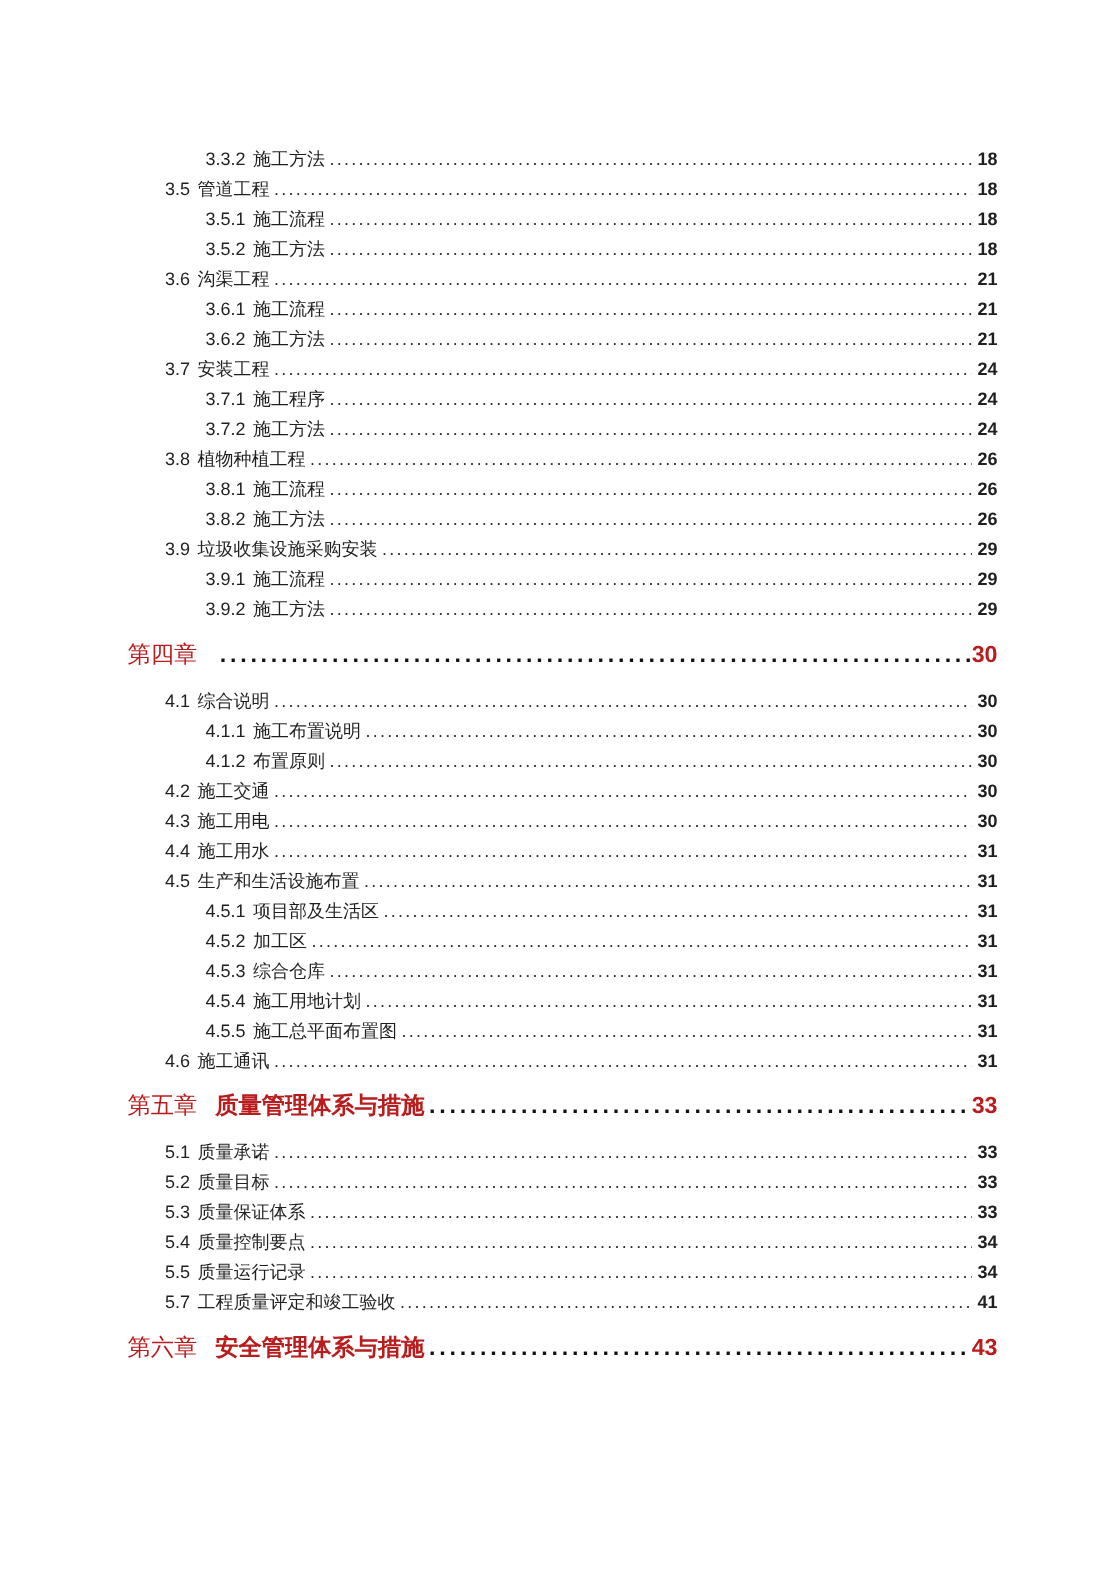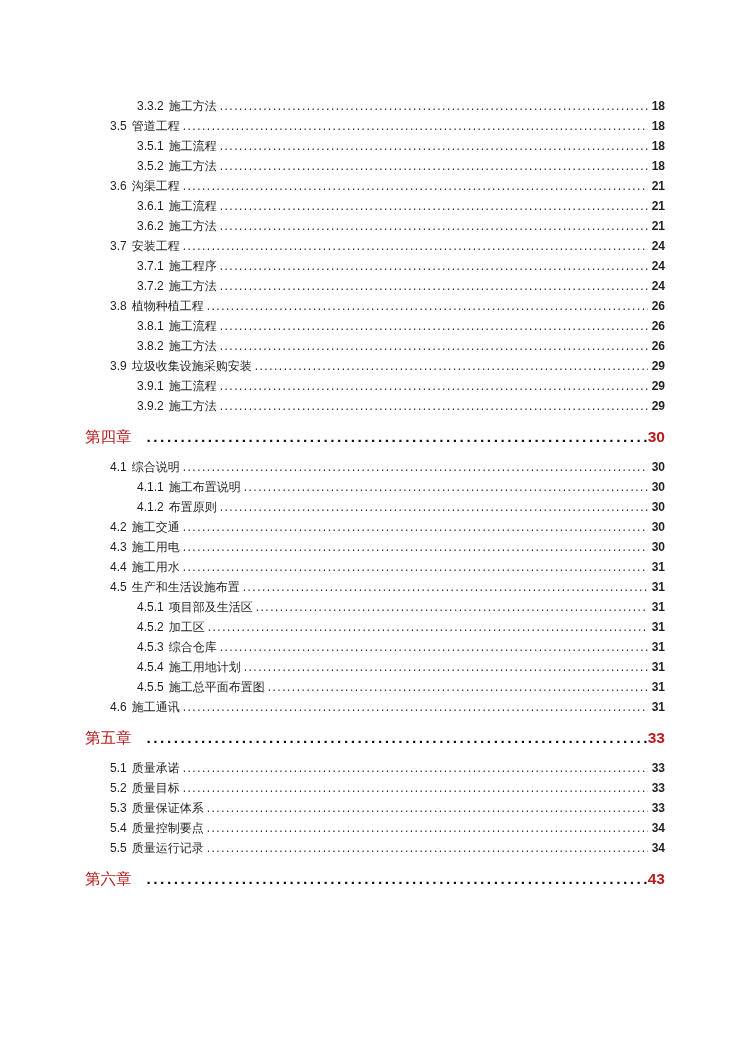--- a/index.html
+++ b/index.html
@@ -256,20 +256,21 @@
         <span class="page-num">31</span>
       </div>
       <div class="row lvl2">
         <span class="num">4.6</span>
         <span class="title">施工通讯</span>
         <span class="dots"></span>
         <span class="page-num">31</span>
       </div>
       <div class="row lvl1">
         <span class="num">第五章</span>
+        <span class="title">质量管理体系与措施</span>
         <span class="dots"></span>
         <span class="page-num">33</span>
       </div>
       <div class="row lvl2">
         <span class="num">5.1</span>
         <span class="title">质量承诺</span>
         <span class="dots"></span>
         <span class="page-num">33</span>
       </div>
       <div class="row lvl2">
@@ -289,19 +290,26 @@
         <span class="title">质量控制要点</span>
         <span class="dots"></span>
         <span class="page-num">34</span>
       </div>
       <div class="row lvl2">
         <span class="num">5.5</span>
         <span class="title">质量运行记录</span>
         <span class="dots"></span>
         <span class="page-num">34</span>
       </div>
+      <div class="row lvl2">
+        <span class="num">5.7</span>
+        <span class="title">工程质量评定和竣工验收</span>
+        <span class="dots"></span>
+        <span class="page-num">41</span>
+      </div>
       <div class="row lvl1">
         <span class="num">第六章</span>
+        <span class="title">安全管理体系与措施</span>
         <span class="dots"></span>
         <span class="page-num">43</span>
       </div>
     </div>
 </div>
 
 </body></html>

